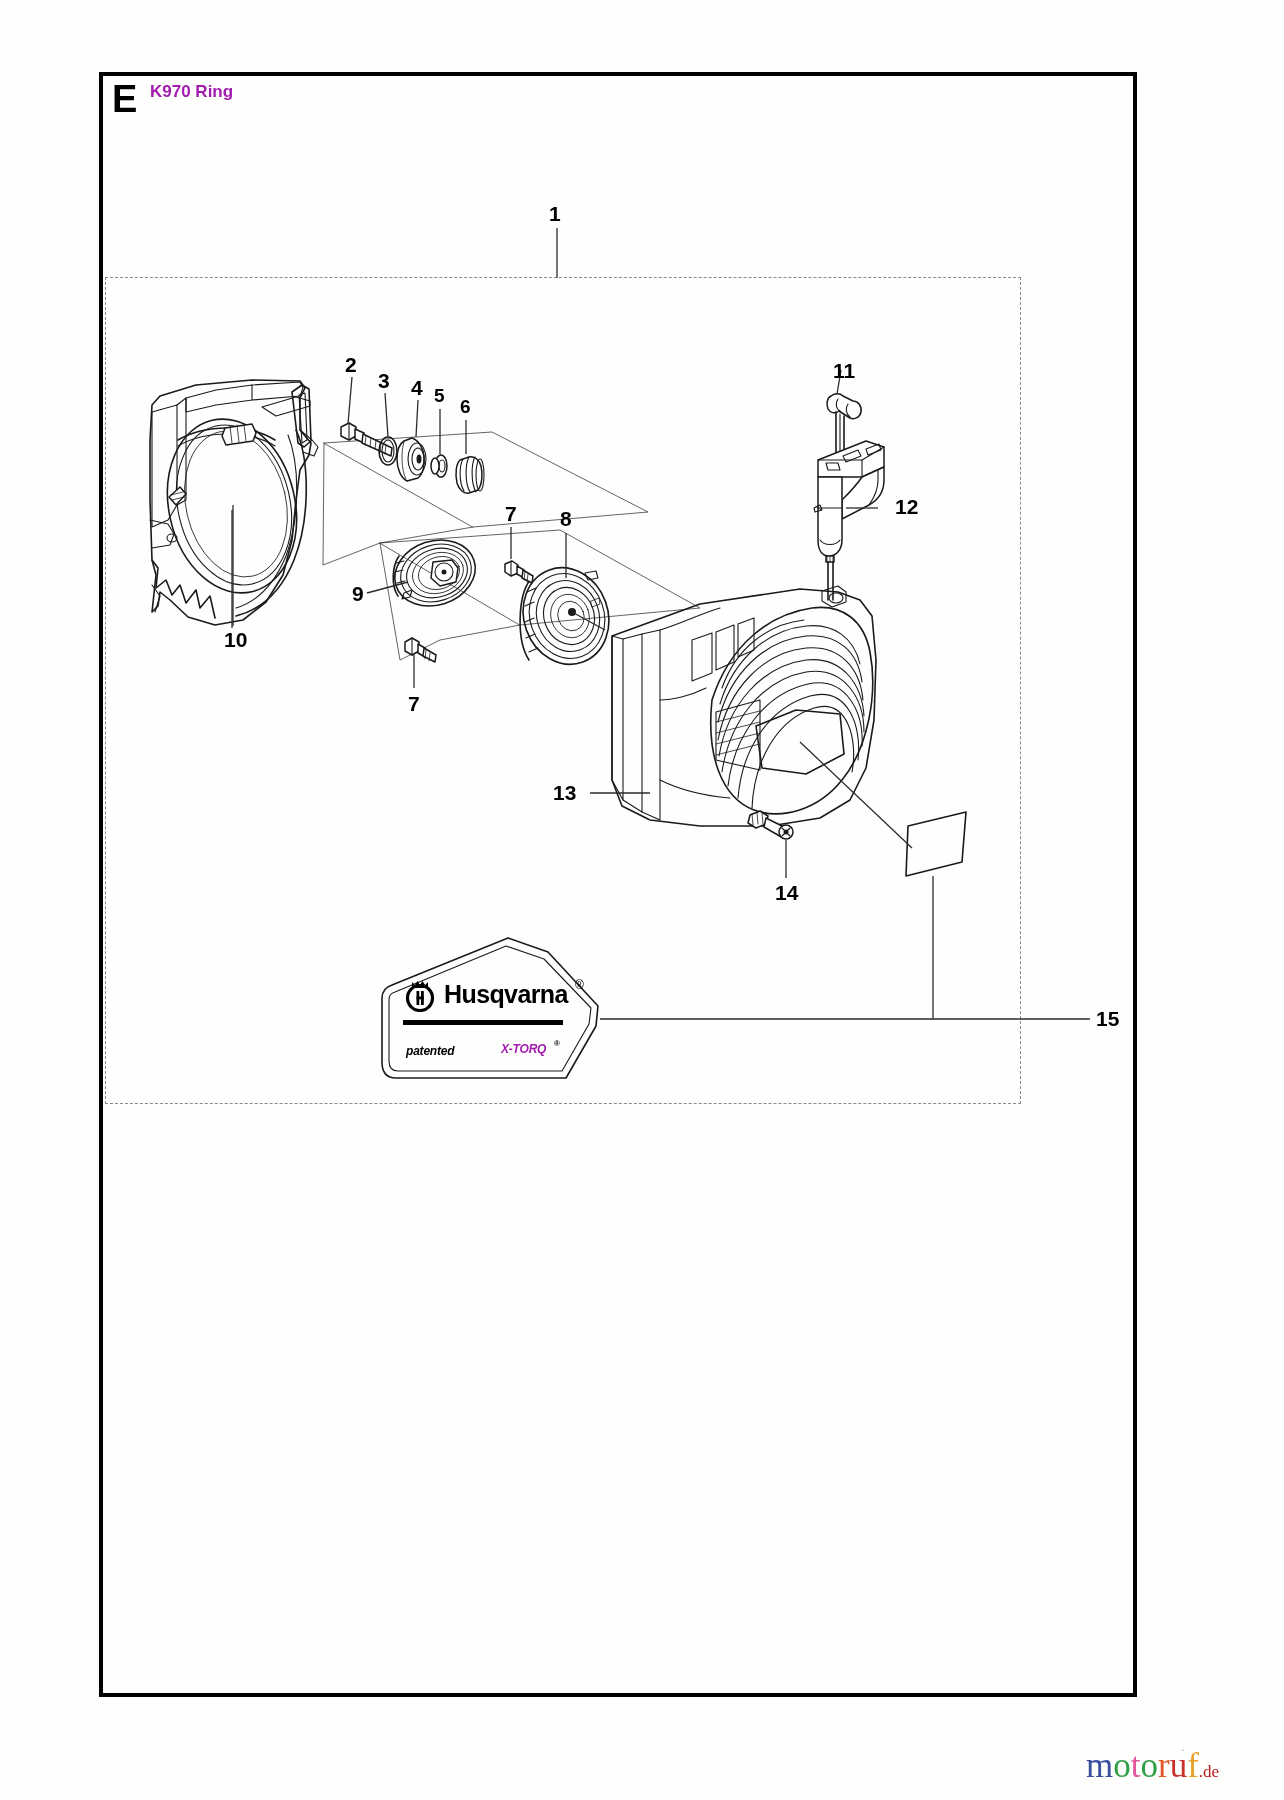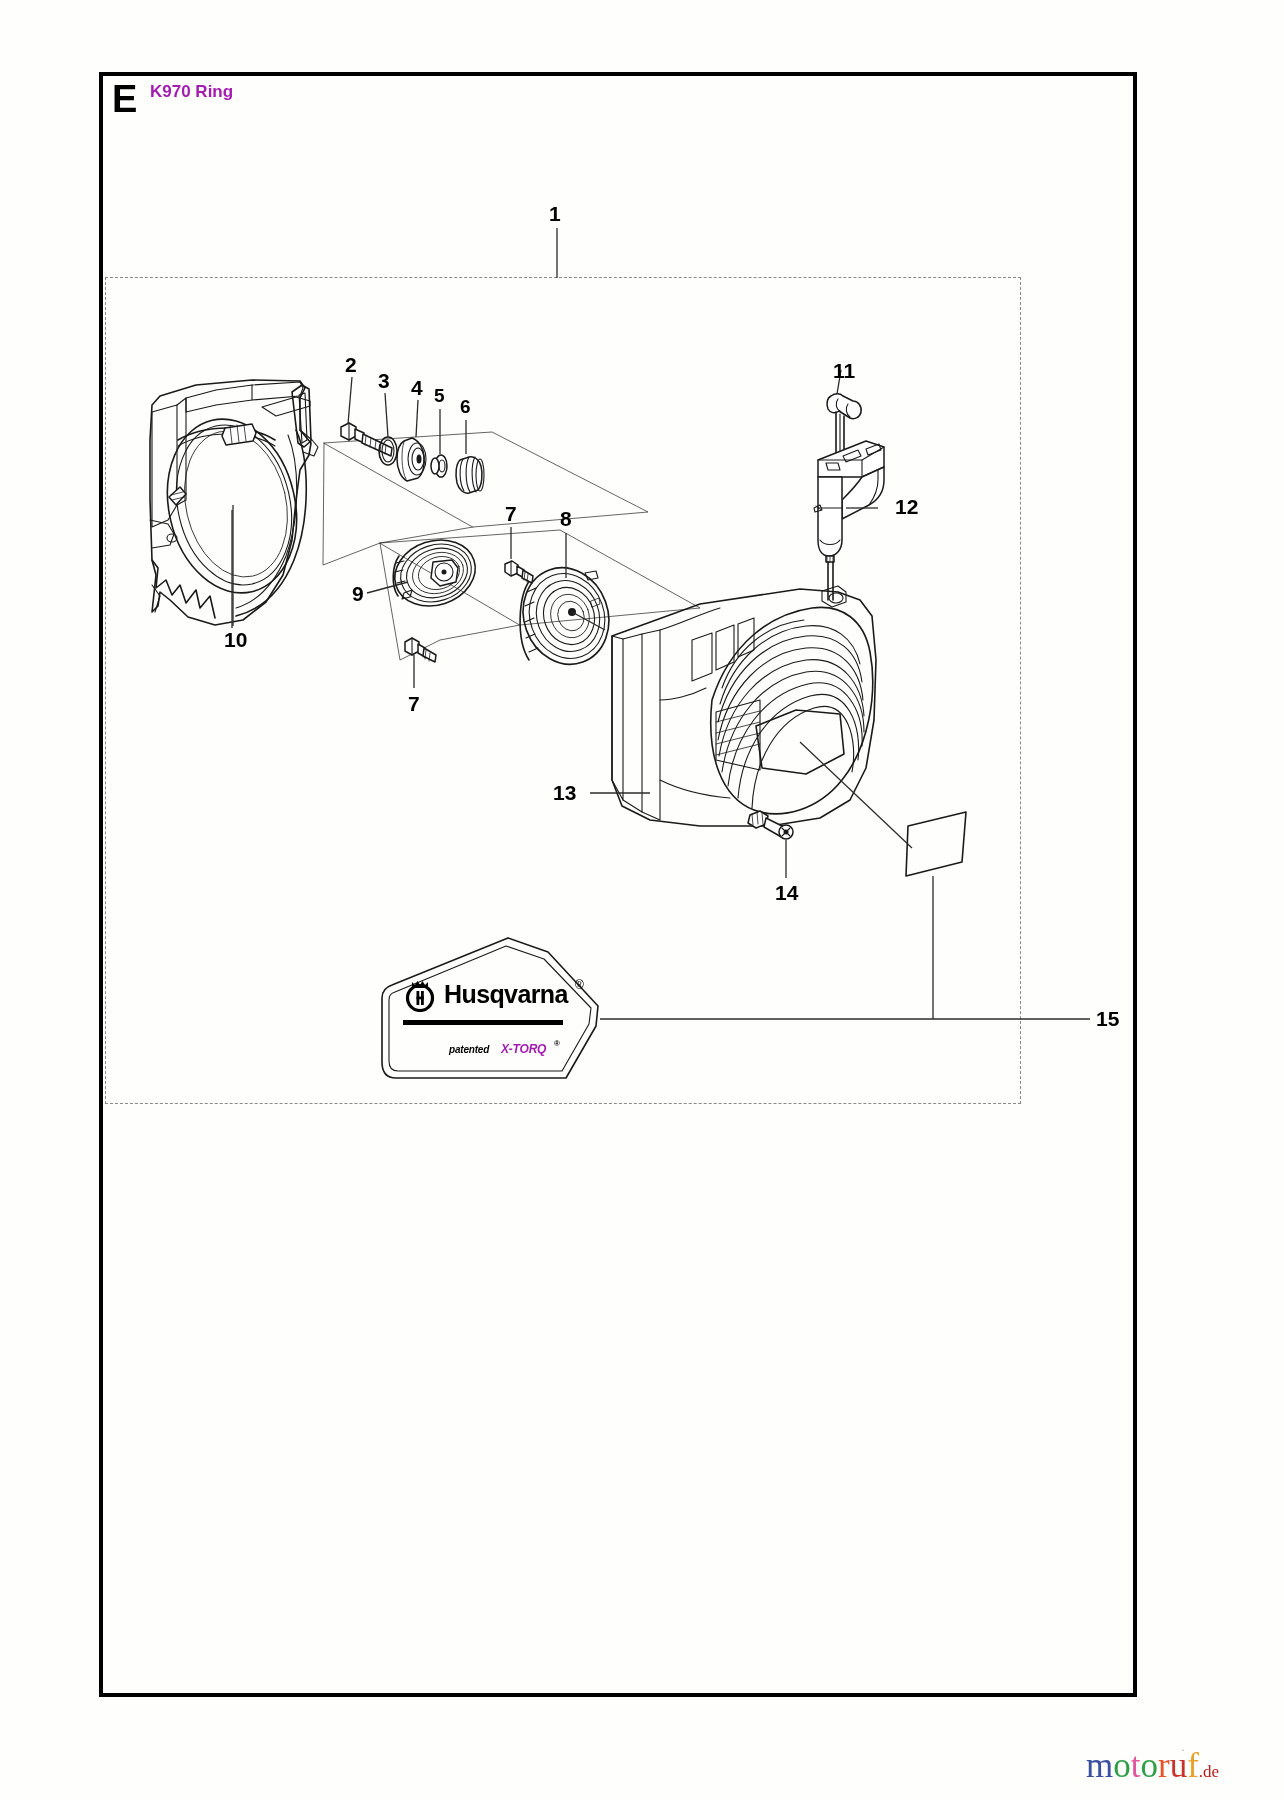--- a/index.html
+++ b/index.html
@@ -112,26 +112,25 @@
     left: 24px;
     top: 82px;
     width: 160px;
     height: 5px;
     background: #000;
   }
   #decal-patented {
     position: absolute;
     left: 27px;
     top: 106px;
-    font-size: 10px;
+    font-size: 12px;
     font-weight: bold;
     font-style: italic;
     color: #000;
     letter-spacing: -0.2px;
-    margin-left: 43px;
   }
   #decal-xtorq {
     position: absolute;
     left: 122px;
     top: 104px;
     font-size: 12px;
     font-weight: bold;
     font-style: italic;
     color: #a21caf;
     letter-spacing: -0.2px;

